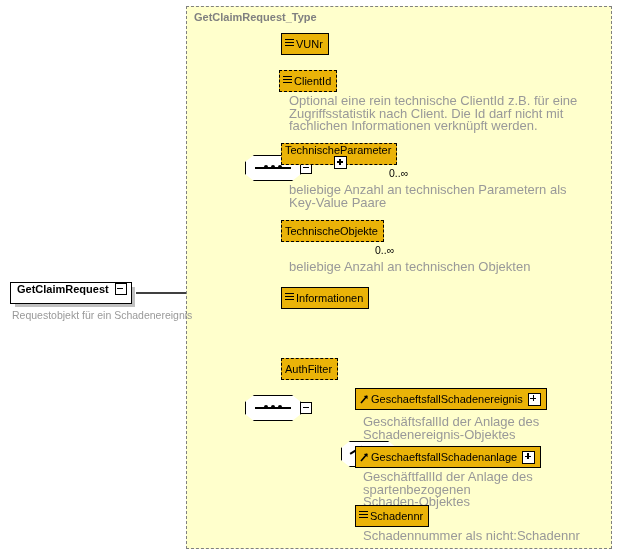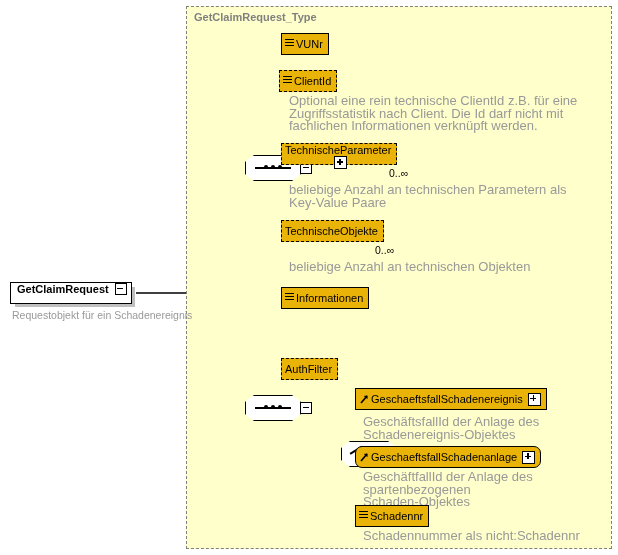--- a/index.html
+++ b/index.html
@@ -329,21 +329,21 @@
       <svg viewBox="0 0 10 12" width="10" height="12">
           <path d="M2 10 L8 3" stroke="#000" stroke-width="1.6" fill="none"></path>
           <path d="M8.4 2.4 L8.6 6.2 L4.8 3.0 Z" fill="#000"></path>
         </svg>
     </span>
     <span class="node-label">GeschaeftsfallSchadenereignis</span>
     <span class="expander plus"></span>
   </div>
   <div class="anno" style="left:363px;top:416px;width:250px;">GeschäftsfallId der Anlage des Schadenereignis-Objektes</div>
 
-  <div class="node solid" style="left:355px;top:446px;border-radius:7px;">
+  <div class="node solid" style="left:355px;top:446px;">
     <span class="glyph-arrow">
       <svg viewBox="0 0 10 12" width="10" height="12">
           <path d="M2 10 L8 3" stroke="#000" stroke-width="1.6" fill="none"></path>
           <path d="M8.4 2.4 L8.6 6.2 L4.8 3.0 Z" fill="#000"></path>
         </svg>
     </span>
     <span class="node-label">GeschaeftsfallSchadenanlage</span>
     <span class="expander plus"></span>
   </div>
   <div class="anno" style="left:363px;top:471px;width:240px;">GeschäftfallId der Anlage des spartenbezogenen

